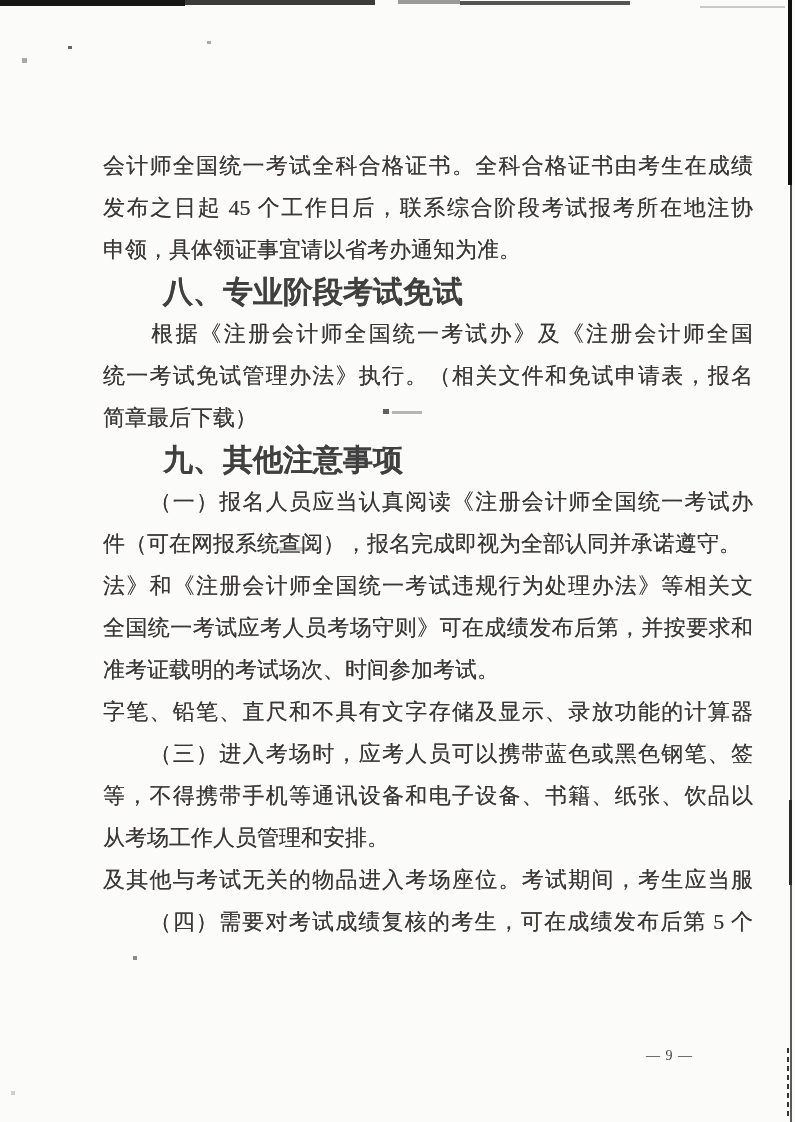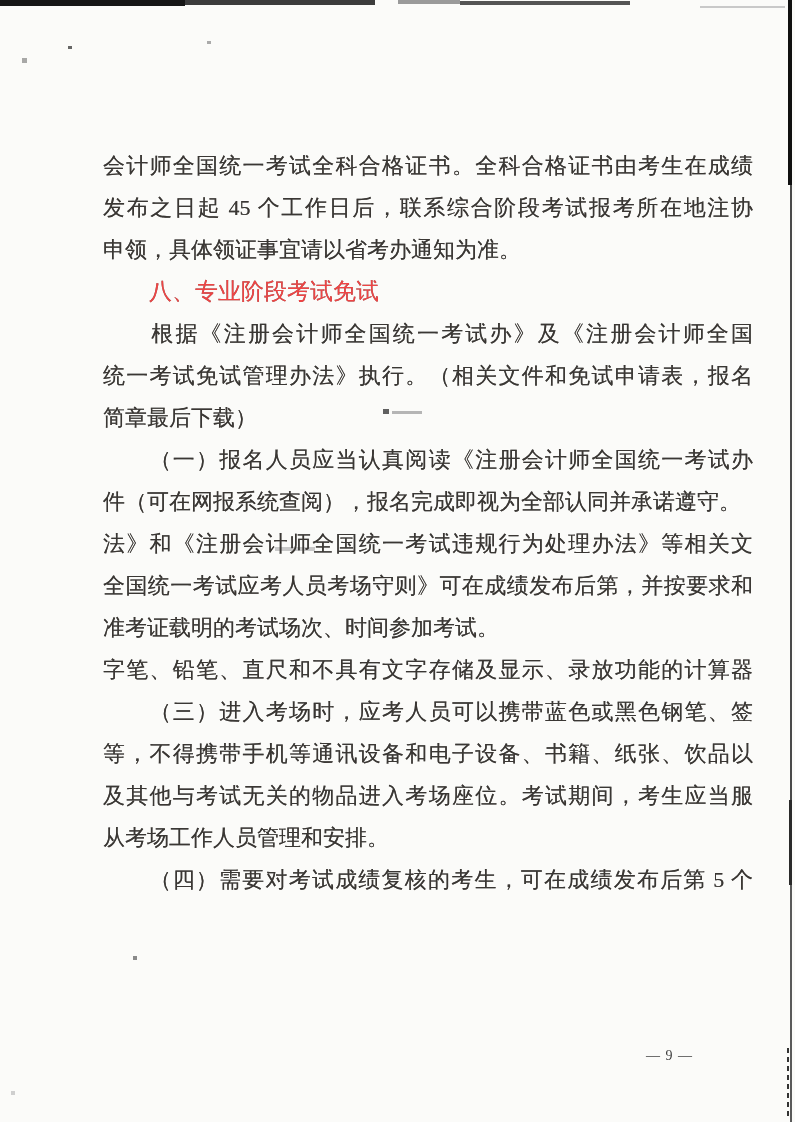--- a/index.html
+++ b/index.html
@@ -14,21 +14,21 @@
     position:absolute;left:103px;top:145px;width:650px;
     color:#3a3734;
     text-shadow:0 0 0.5px rgba(58,55,52,0.75);
   }
   .block{margin:0;}
   .line{
     height:42px;line-height:42px;font-size:22px;
     text-align:justify;overflow:hidden;white-space:normal;
   }
   .line.full{text-align-last:justify;}
-  .heading .line{font-weight:400;font-size:23px;color:#ef4444;}
+  .heading .line{font-weight:700;font-size:30px;color:#404040;}
   
   .page-number{
     position:absolute;left:646px;top:1048px;
     font-size:14px;letter-spacing:1px;color:#3d3d3d;
   }
   
   .artifact{position:absolute;pointer-events:none;}
   .band1{left:0;top:0;width:185px;height:6px;background:#161616;}
   .band2{left:185px;top:0;width:190px;height:5px;background:#3c3c3c;}
   .band3{left:398px;top:0;width:62px;height:4px;background:#9a9a9a;}
@@ -80,35 +80,38 @@
         <div class="line">申领，具体领证事宜请以省考办通知为准。</div>
       </div>
       <div class="block heading">
         <div class="line">　　八、专业阶段考试免试</div>
       </div>
       <div class="block body">
         <div class="line full">　　根据《注册会计师全国统一考试办》及《注册会计师全国</div>
         <div class="line full">统一考试免试管理办法》执行。（相关文件和免试申请表，报名</div>
         <div class="line">简章最后下载）</div>
       </div>
+      <div class="block heading">
+        <div class="line">　　九、其他注意事项</div>
+      </div>
       <div class="block body">
         <div class="line full">　　（一）报名人员应当认真阅读《注册会计师全国统一考试办</div>
         <div class="line">件（可在网报系统查阅），报名完成即视为全部认同并承诺遵守。</div>
         <div class="line full">法》和《注册会计师全国统一考试违规行为处理办法》等相关文</div>
       </div>
       <div class="block body">
         <div class="line full">全国统一考试应考人员考场守则》可在成绩发布后第，并按要求和</div>
         <div class="line">准考证载明的考试场次、时间参加考试。</div>
       </div>
       <div class="block body">
         <div class="line full">字笔、铅笔、直尺和不具有文字存储及显示、录放功能的计算器</div>
         <div class="line full">　　（三）进入考场时，应考人员可以携带蓝色或黑色钢笔、签</div>
         <div class="line full">等，不得携带手机等通讯设备和电子设备、书籍、纸张、饮品以</div>
+        <div class="line">从考场工作人员管理和安排。</div>
         <div class="line full">及其他与考试无关的物品进入考场座位。考试期间，考生应当服</div>
-        <div class="line">从考场工作人员管理和安排。</div>
       </div>
       <div class="block body">
         <div class="line full">　　（四）需要对考试成绩复核的考生，可在成绩发布后第 5 个</div>
       </div>
     </main>
 
   <div class="page-number">— 9 —</div>
 
 </div>
 

